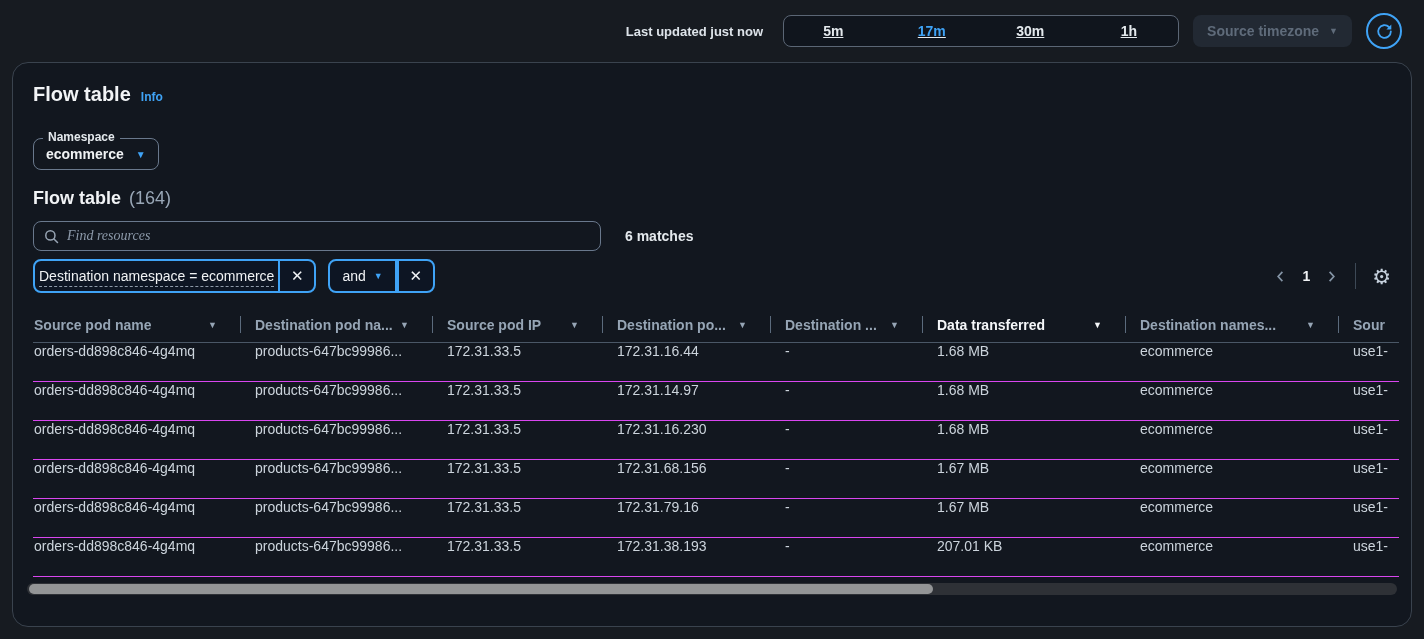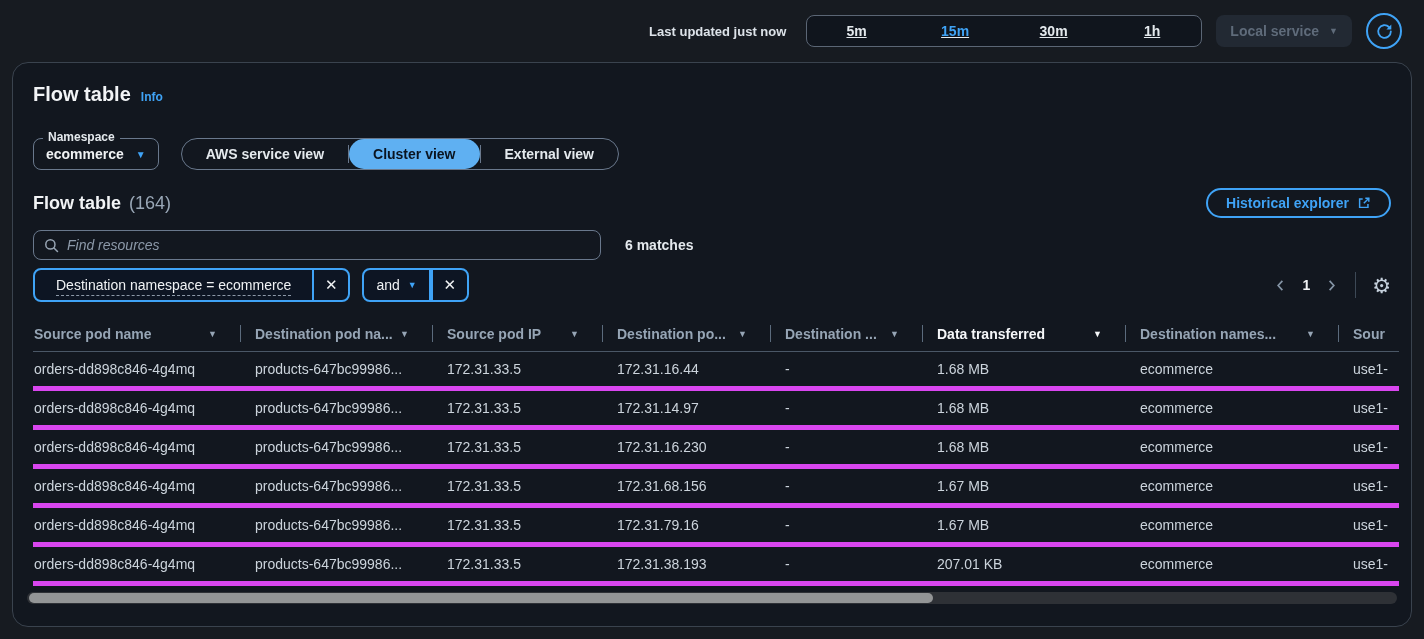--- a/index.html
+++ b/index.html
@@ -76,37 +76,37 @@
     font-size:14px; font-weight:700; background:transparent; cursor:pointer;
   }
   
   .search-row { display:flex; align-items:center; gap:24px; margin:12px 20px 0; }
   .search-box {
     display:flex; align-items:center; gap:8px; width:568px; height:30px;
     border:1px solid #69788c; border-radius:8px; padding:0 10px; background:transparent;
   }
   .search-box input {
     flex:1; background:transparent; border:none; outline:none; color:#e4e9ed;
-    font-size:14px; font-family:Liberation Sans, sans-serif;
+    font-size:14px; font-family:Liberation Serif, serif;
   }
   .search-box input::placeholder { color:#8c99a9; font-style:italic; }
   .search-icon { color:#97a4b3; display:grid; place-items:center; }
   .matches { font-size:14px; font-weight:700; color:#e4e9ed; }
   
   .filter-row { display:flex; align-items:center; margin:8px 20px 0; }
   .token {
     display:flex; align-items:center; height:34px; border:2px solid #3fa3f6;
     border-radius:8px; background:#0d1523; overflow:hidden;
   }
   .token + .token { margin-left:12px;justify-content:center; }
   .token-op { display:flex; align-items:center; gap:8px; padding:0 12px; border-right:2px solid #3fa3f6; height:100%; cursor:pointer; }
   .token-op-label { font-size:14px; color:#f0f2f4; }
   .token-op-caret { font-size:9px; color:#3fa3f6; }
   .token-text {
-    padding:0 21px; font-size:14px; color:#f0f2f4; cursor:pointer; white-space:nowrap;
+    padding:0 4px; font-size:14px; color:#f0f2f4; cursor:pointer; white-space:nowrap;
   }
   .token-text .dashed { border-bottom:1px dashed #8d99a8; padding-bottom:2px; }
   .token-x {
     width:36px; height:100%; display:grid; place-items:center; border-left:2px solid #3fa3f6;
     color:#f0f2f4; font-size:15px; cursor:pointer;
   }
   .clear-filters { margin-left:50px; height:34px; border-radius:17px; }
   .pager { margin-left:auto; display:flex; align-items:center; gap:12px; }
   .pager-chevron { color:#8494a5; display:grid; place-items:center; cursor:pointer; }
   .pager-page { font-size:14px; font-weight:700; color:#f0f2f4; padding:0 2px; cursor:pointer; }
@@ -119,21 +119,21 @@
     position:relative; display:flex; align-items:center; justify-content:space-between;
     height:100%; padding:0 24px 0 14px; flex:none; cursor:pointer;
   }
   .th:first-child { padding-left:1px; }
   .th-label {
     font-size:14px; font-weight:700; color:#96a5b5; white-space:nowrap; overflow:hidden;
   }
   .th .sort-caret { font-size:9px; color:#96a5b5; margin-left:8px; }
   .th.sorted .th-label, .th.sorted .sort-caret { color:#f5f7f9; }
   .col-sep { position:absolute; right:0; top:9px; bottom:9px; width:1px; background:#5b6b7d; }
-  .tr { display:flex; height:39px; align-items:center; border-bottom:5px solid #d946ef; }
+  .tr { display:flex; height:39px; align-items:flex-start; border-bottom:1px solid #d946ef; }
   .td {
     flex:none; padding:0 14px 0 14px; font-size:14px; color:#ccd4dc;
     white-space:nowrap; overflow:hidden;
   }
   .td:first-child { padding-left:1px; }
   
   .hscroll {
     margin:6px 14px 0; height:12px; border-radius:6px; background:#2e3136; position:relative;
   }
   .hscroll-thumb {
@@ -141,26 +141,26 @@
     border-radius:5px; background:#939596; cursor:grab;
   }
 </style>
 </head>
 <body>
 
 <div class="topbar">
   <span class="last-updated">Last updated just now</span>
   <div class="time-group">
     <span class="time-btn">5m</span>
-    <span class="time-btn selected">15m</span>
+    <span class="time-btn selected">17m</span>
     <span class="time-btn">30m</span>
     <span class="time-btn">1h</span>
   </div>
   <div class="tz-btn">
-    <span>Local service</span>
+    <span>Source timezone</span>
     <span class="tz-caret">▼</span>
   </div>
   <div class="refresh-btn">
     <svg viewBox="0 0 24 24" width="19" height="19">
       <path d="M20 12a8 8 0 1 1-2.4-5.7" fill="none" stroke="currentColor" stroke-width="2.3" stroke-linecap="round"></path>
       <path d="M20.6 3.2v6.2h-6.2z" fill="currentColor"></path>
     </svg>
   </div>
 </div>
 
@@ -170,42 +170,27 @@
     <span class="page-title">Flow table</span>
     <span class="info-link">Info</span>
   </div>
 
   <div class="controls-row">
     <div class="ns-select">
       <span class="ns-label">Namespace</span>
       <span class="ns-value">ecommerce</span>
       <span class="ns-caret">▼</span>
     </div>
-    <div class="seg-control">
-      <span class="seg-item">AWS service view</span>
-      <span class="seg-div"></span>
-      <span class="seg-item selected">Cluster view</span>
-      <span class="seg-div"></span>
-      <span class="seg-item">External view</span>
-    </div>
   </div>
 
   <div class="table-title-row">
     <div class="table-title-left">
       <span class="table-title">Flow table</span>
       <span class="table-count">(164)</span>
     </div>
-    <button class="btn-outline-blue">
-      <span>Historical explorer</span>
-      <svg viewBox="0 0 16 16" width="14" height="14">
-        <path d="M6.5 3.5H3v9.5h9.5V9" fill="none" stroke="currentColor" stroke-width="1.7"></path>
-        <path d="M9.5 2.5h4v4" fill="none" stroke="currentColor" stroke-width="1.7"></path>
-        <path d="M13.5 2.5L7.8 8.2" fill="none" stroke="currentColor" stroke-width="1.7"></path>
-      </svg>
-    </button>
   </div>
 
   <div class="search-row">
     <div class="search-box">
       <span class="search-icon">
         <svg viewBox="0 0 16 16" width="15" height="15">
           <circle cx="6.8" cy="6.8" r="4.9" fill="none" stroke="currentColor" stroke-width="1.6"></circle>
           <line x1="10.6" y1="10.6" x2="14.4" y2="14.4" stroke="currentColor" stroke-width="1.6" stroke-linecap="round"></line>
         </svg>
       </span>

